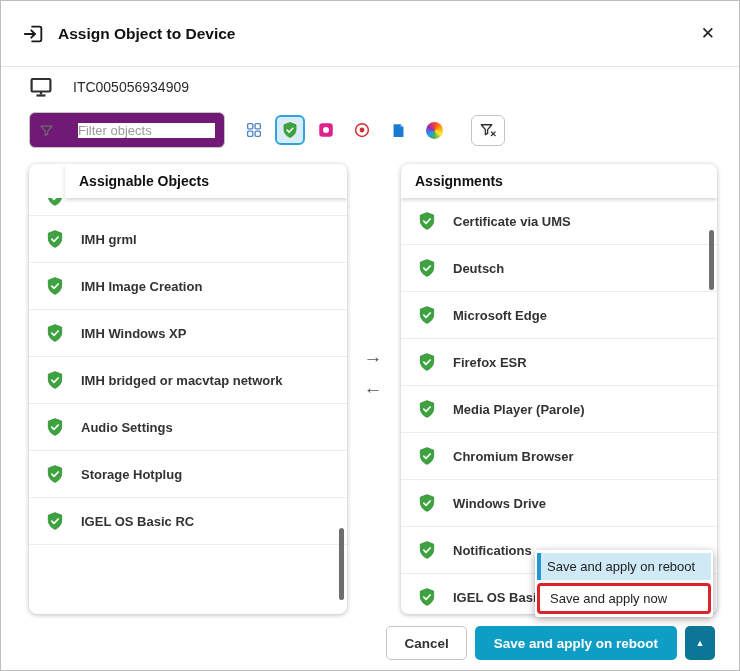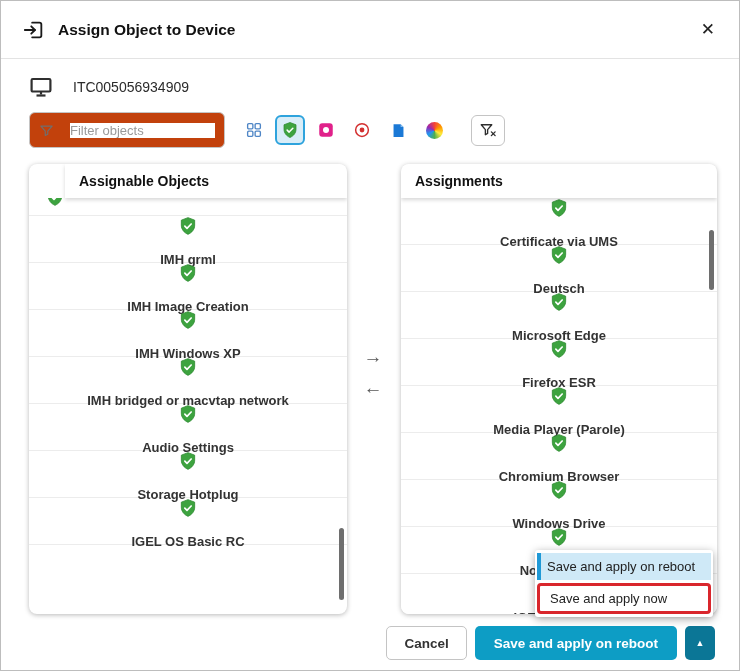--- a/index.html
+++ b/index.html
@@ -5,46 +5,46 @@
   :root{
     --primary:#0d9dc5; --caret:#0b7696; --sel-bg:#d9edf8; --sel-border:#2ea3dd;
     --shield:#3da33f; --menu-hl:#cfe9f7; --anno:#d9262c;
   }
   *{box-sizing:border-box; margin:0; padding:0;}
   html,body{width:740px; height:671px;}
   body{font-family:"Liberation Sans", sans-serif; background:#fff; position:relative; overflow:hidden;}
   .dialog{position:absolute; inset:0; border:1px solid #bdbdbd; background:#fff;}
 
   
-  .header{position:absolute; top:0; left:0; right:0; height:58px; display:flex; align-items:center; padding:0 24px 0 22px; border-bottom:1px solid #e3e3e3; background:#fff;}
+  .header{position:absolute; top:0; left:0; right:0; height:66px; display:flex; align-items:center; padding:0 24px 0 22px; border-bottom:1px solid #e3e3e3; background:#fff;}
   .header-title{font-size:15.5px; font-weight:700; color:#111; margin-left:13px;}
   .close-btn{margin-left:auto; font-size:17px; color:#222; cursor:pointer; line-height:1;}
 
   
   .device{position:absolute; top:74px; left:28px; display:flex; align-items:center; gap:20px;}
   .device-id{font-size:14px; color:#2b2b2b;}
 
   
   .filter-row{position:absolute; top:112px; left:28px; height:34px; display:flex; align-items:center;}
-  .filter-input{width:196px; height:32px; border:1px solid #c4c4c4; border-radius:6px; display:flex; align-items:center; padding:17px 9px; gap:16px; background:#c2410c;}
+  .filter-input{width:196px; height:32px; border:1px solid #c4c4c4; border-radius:6px; display:flex; align-items:center; padding:17px 9px; gap:24px; background:#701a75;}
   .filter-input input{border:none; outline:none; font-size:13px; width:100%; font-family:inherit; color:#333;}
   .filter-input input::placeholder{color:#9a9a9a;}
   .type-buttons{display:flex; gap:6px; margin-left:14px;}
   .type-btn{width:30px; height:30px; border:1px solid transparent; border-radius:6px; display:flex; align-items:center; justify-content:center; background:#fff; cursor:pointer;}
   .type-btn.selected{background:var(--sel-bg); border:2px solid var(--sel-border);}
   .clear-btn{width:34px; height:31px; border:1px solid #c4c4c4; border-radius:6px; margin-left:22px; display:flex; align-items:center; justify-content:center; background:#fff; cursor:pointer;}
   .color-wheel{width:17px; height:17px; border-radius:50%; background:conic-gradient(#f44336,#ff9800,#ffeb3b,#4caf50,#2196f3,#9c27b0,#f44336);}
 
   
   .panel{position:absolute; top:163px; background:#fff; border-radius:8px; box-shadow:0 1px 5px rgba(0,0,0,.28); overflow:hidden;}
   .panel.left{left:28px; width:318px; height:450px;padding-left:36px;}
   .panel.right{left:400px; width:316px; height:450px;}
   .panel-header{height:34px; line-height:34px; padding-left:14px; font-weight:700; font-size:14px; color:#111; box-shadow:0 2px 4px rgba(0,0,0,.16); position:relative; z-index:2; background:#fff;}
   .panel-body{position:absolute; top:34px; bottom:0; left:0; right:0; overflow:hidden;}
-  .row{height:47px; display:flex; align-items:center; gap:16px; padding:0 16px; border-bottom:1px solid #ececec; cursor:pointer; background:#fff;flex-direction:column;}
+  .row{height:47px; display:flex; align-items:center; gap:16px; padding:0 16px; border-bottom:1px solid #ececec; cursor:pointer; background:#fff;}
   .row-label{font-size:13px; font-weight:700; color:#333;}
   .row.partial{height:18px; position:relative; overflow:hidden; cursor:default;}
   .row.partial svg{position:absolute; left:16px; top:-11px;}
   .thumb{position:absolute; width:5px; border-radius:3px; background:#6e6e6e; right:3px; cursor:pointer;}
   .thumb.left-thumb{top:330px; height:72px;}
   .thumb.right-thumb{top:32px; height:60px;}
 
   
   .transfer{position:absolute; left:356px; top:346px; width:32px; display:flex; flex-direction:column; gap:12px; align-items:center;}
   .transfer span{font-size:19px; color:#555; cursor:pointer; line-height:1;}

